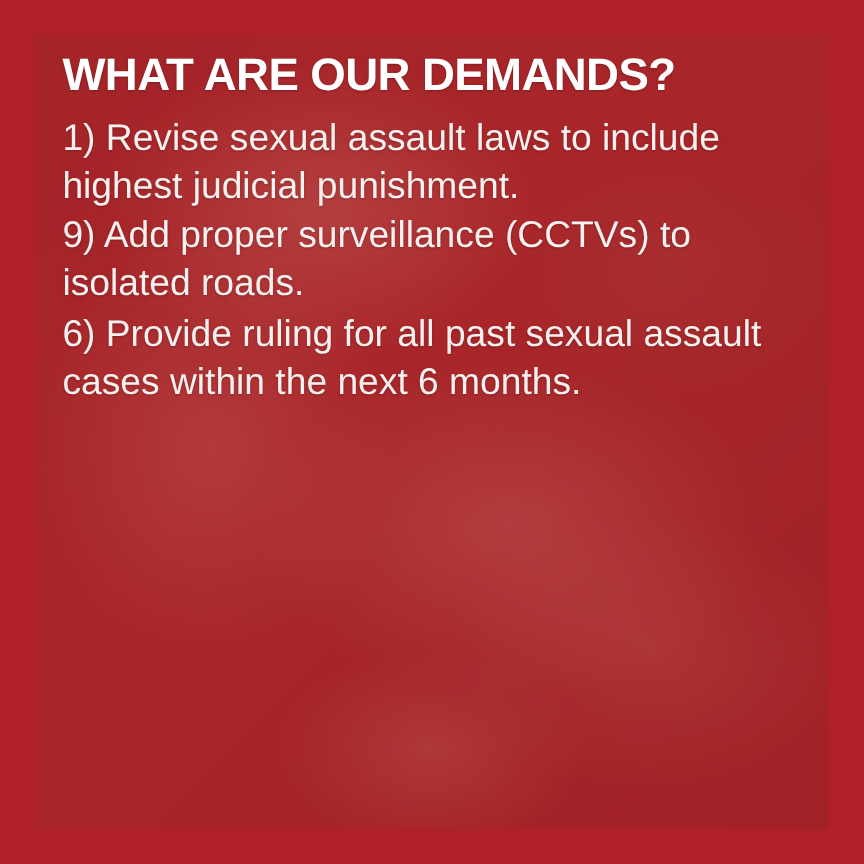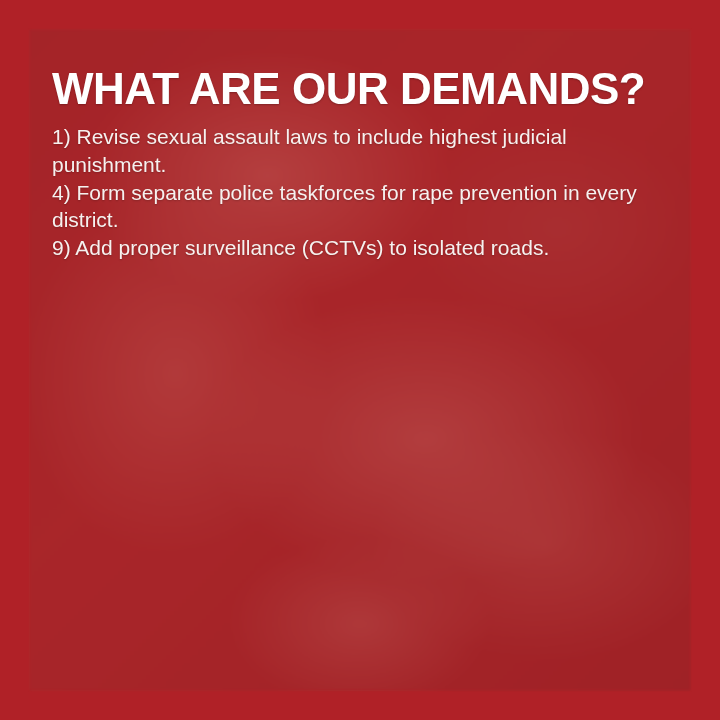--- a/index.html
+++ b/index.html
@@ -50,47 +50,47 @@
     position: absolute;
     left: 30px;
     top: 30px;
     width: 660px;
     height: 660px;
     box-sizing: border-box;
     padding: 12px 22px 0 22px;
   }
   #title {
     color: #ffffff;
-    font-size: 44px;
+    font-size: 38px;
     font-weight: bold;
     letter-spacing: -0.5px;
     line-height: 1.12;
-    margin: 22px 0 10px 0;
+    margin: 0 0 10px 0;
     text-shadow: 0 1px 2px rgba(0,0,0,0.25);
   }
   .demand {
     color: #f6f1ef;
-    font-size: 21px;
+    font-size: 31px;
     line-height: 1.30;
     margin: 0 0 1px 0;
     text-shadow: 0 1px 2px rgba(0,0,0,0.22);
     white-space: pre-wrap;
   }
 </style>
 </head>
 <body>
 
 <div id="poster">
 
   <div id="photo-backdrop"></div>
   <div id="photo-overlay"></div>
 
   <div id="content">
     <h1 id="title">WHAT ARE OUR DEMANDS?</h1>
 
     <div>
       <p class="demand">1) Revise sexual assault laws to include highest judicial punishment.</p>
-      <p class="demand">4) Form separate police taskforces for rape prevention in every district.</p>
       <p class="demand">9) Add proper surveillance (CCTVs) to isolated roads.</p>
+      <p class="demand">6) Provide ruling for all past sexual assault cases within the next 6 months.</p>
     </div>
   </div>
 
 </div>
 
 </body></html>

